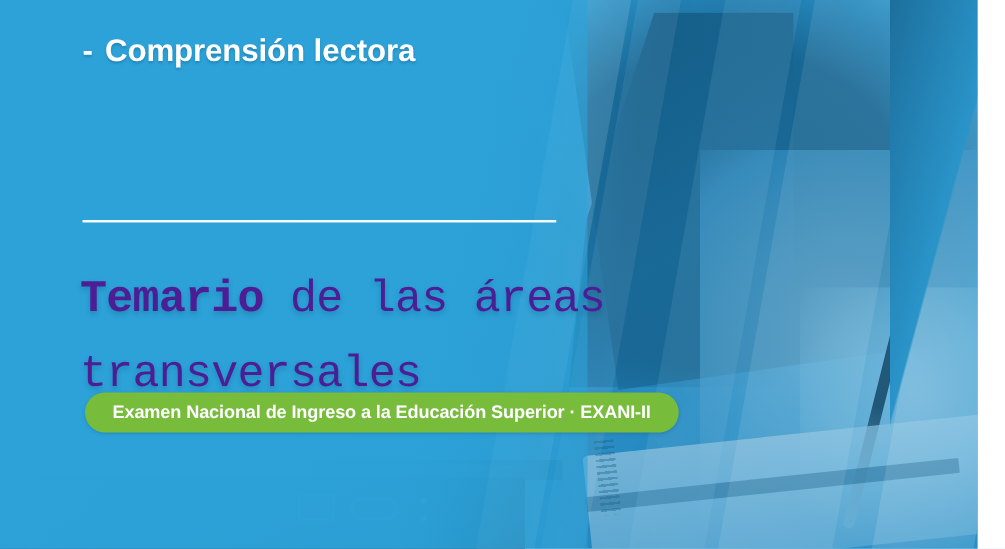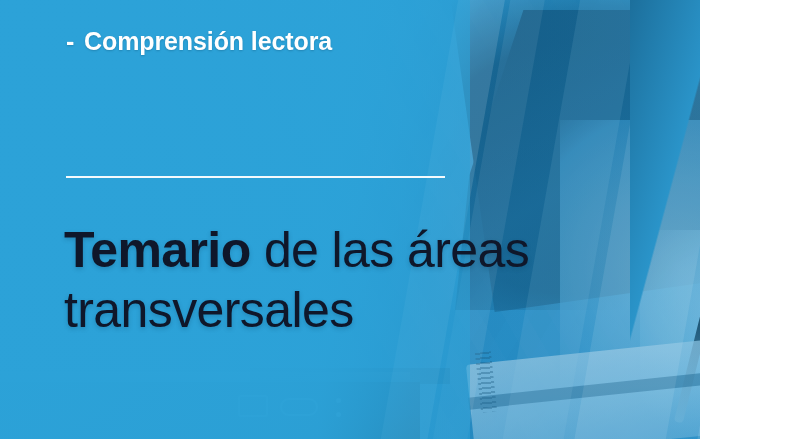--- a/index.html
+++ b/index.html
@@ -4,21 +4,21 @@
 <style>
   html, body {
     margin: 0;
     padding: 0;
     background: #ffffff;
   }
   * { box-sizing: border-box; }
 
   .banner {
     position: relative;
-    width: 700px;
+    width: 782px;
     height: 439px;
     overflow: hidden;
     font-family: "Liberation Sans", "DejaVu Sans", sans-serif;
     background: #2a9fd8;
   }
 
   
   .bg-base {
     position: absolute;
     inset: 0;
@@ -220,26 +220,27 @@
     height: 2px;
     background: #ffffff;
     opacity: .95;
   }
 
   .headline {
     position: absolute;
     left: 64px;
     top: 186px;
     width: 660px;
-    color: #0f172a;
-    font-size: 50px;
+    color: #4c1d95;
+    font-size: 36px;
     line-height: 60px;
     font-weight: 300;
     letter-spacing: -.6px;
     text-shadow: 0 2px 4px rgba(10,60,90,.25);
+    font-family: Liberation Mono, monospace;
   }
   .headline-strong { font-weight: bold; }
 
   .badge {
     position: absolute;
     left: 68px;
     top: 314px;
     height: 32px;
     padding: 0 22px;
     display: flex;
@@ -298,15 +299,18 @@
     <ul class="bullet-list">
       <li class="bullet-item">
         <span class="bullet-dash">-</span><span>Comprensión lectora</span>
       </li>
     </ul>
 
     <div class="divider"></div>
 
     <h1 class="headline"><span class="headline-strong">Temario</span><span> de las áreas transversales</span></h1>
 
+    <div class="badge">
+      <span class="badge-text">Examen Nacional de Ingreso a la Educación Superior · EXANI-II</span>
+    </div>
 
   </div>
 </div>
 
 </body></html>

